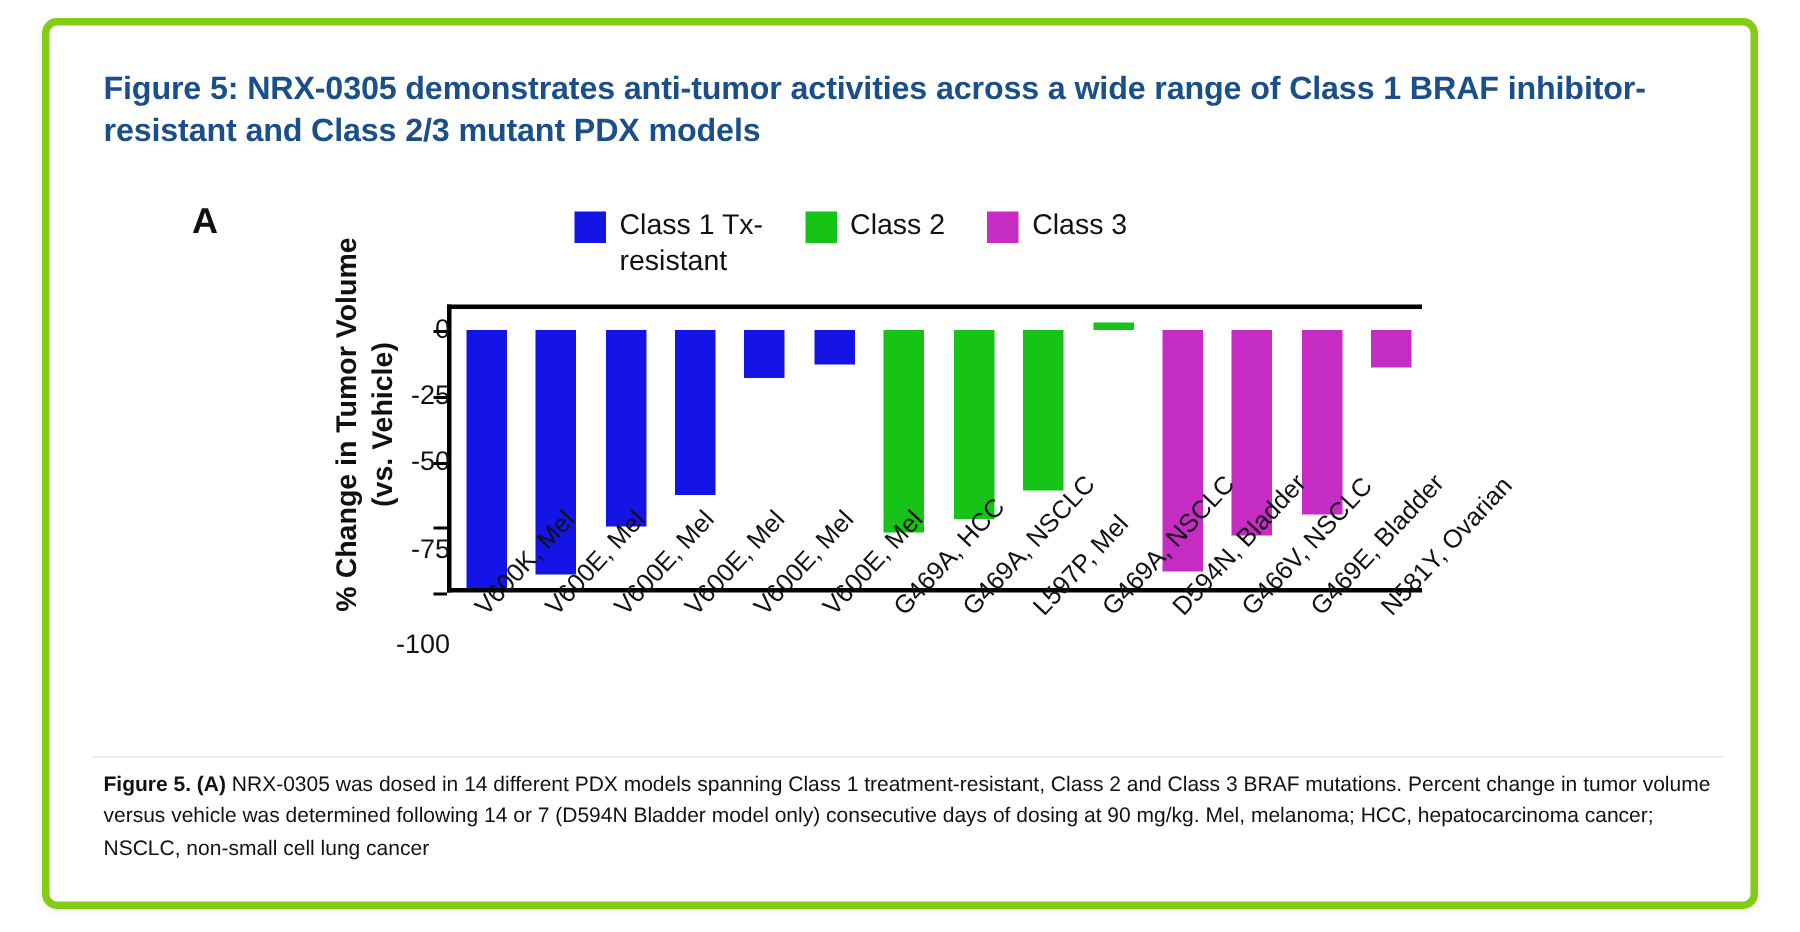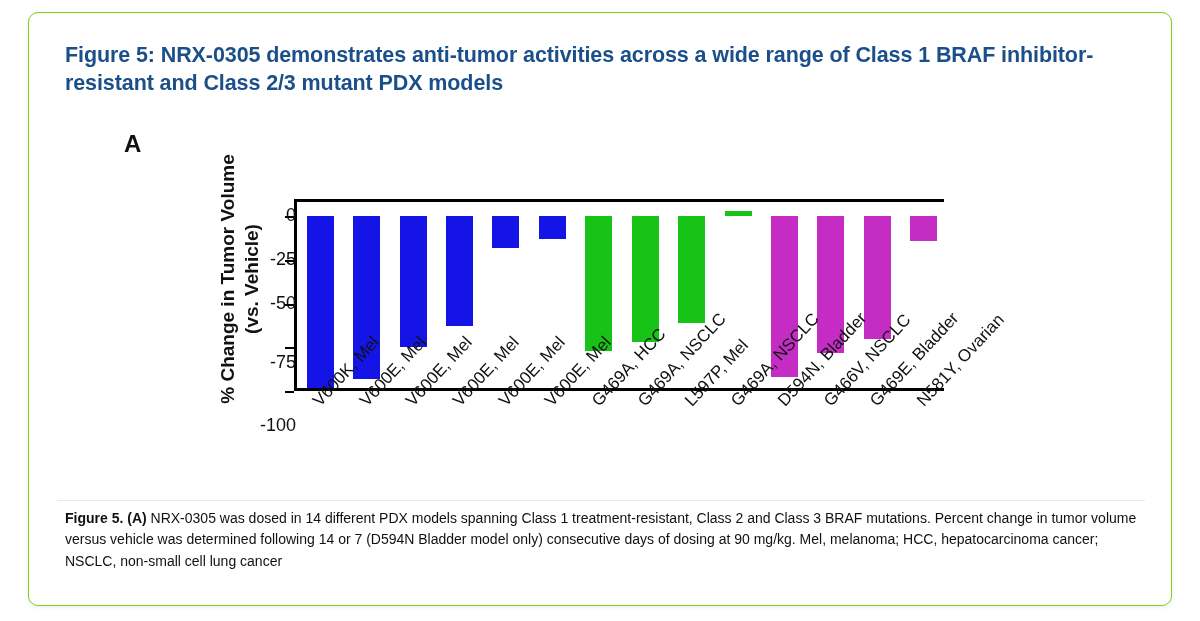--- a/index.html
+++ b/index.html
@@ -13,21 +13,21 @@
     font-family: "Liberation Sans", sans-serif;
     overflow: hidden;
   }
   .card {
     position: absolute;
     left: 28px;
     top: 12px;
     width: 1144px;
     height: 594px;
     background: #ffffff;
-    border: 1px solid #84cc16;
+    border: 5px solid #84cc16;
     border-radius: 10px;
     box-shadow: 0 1px 4px rgba(0,0,0,0.08);
     box-sizing: border-box;
   }
   .fig-title {
     position: absolute;
     left: 36px;
     top: 28px;
     width: 1070px;
     color: #1b4f8a;
@@ -181,20 +181,35 @@
 </style>
 </head>
 <body>
 
 <div class="card">
 
   <div class="fig-title">Figure 5: NRX-0305 demonstrates anti-tumor activities across a wide range of Class 1 BRAF inhibitor-resistant and Class 2/3 mutant PDX models</div>
 
   <div class="panel-letter">A</div>
 
+  <div class="legend">
+    <div class="legend-item">
+      <span class="legend-swatch" style="background:#1414e6"></span>
+      <span class="legend-label">Class 1 Tx-
+resistant</span>
+    </div>
+    <div class="legend-item">
+      <span class="legend-swatch" style="background:#18c318"></span>
+      <span class="legend-label">Class 2</span>
+    </div>
+    <div class="legend-item">
+      <span class="legend-swatch" style="background:#c42cc4"></span>
+      <span class="legend-label">Class 3</span>
+    </div>
+  </div>
 
   <div class="plot-area">
     <div class="ylabel">
       <span>% Change in Tumor Volume</span><br>
       <span>(vs. Vehicle)</span>
     </div>
 
     <div class="axis-y"></div>
     <div class="axis-zero"></div>
     <div class="axis-bottom"></div>

